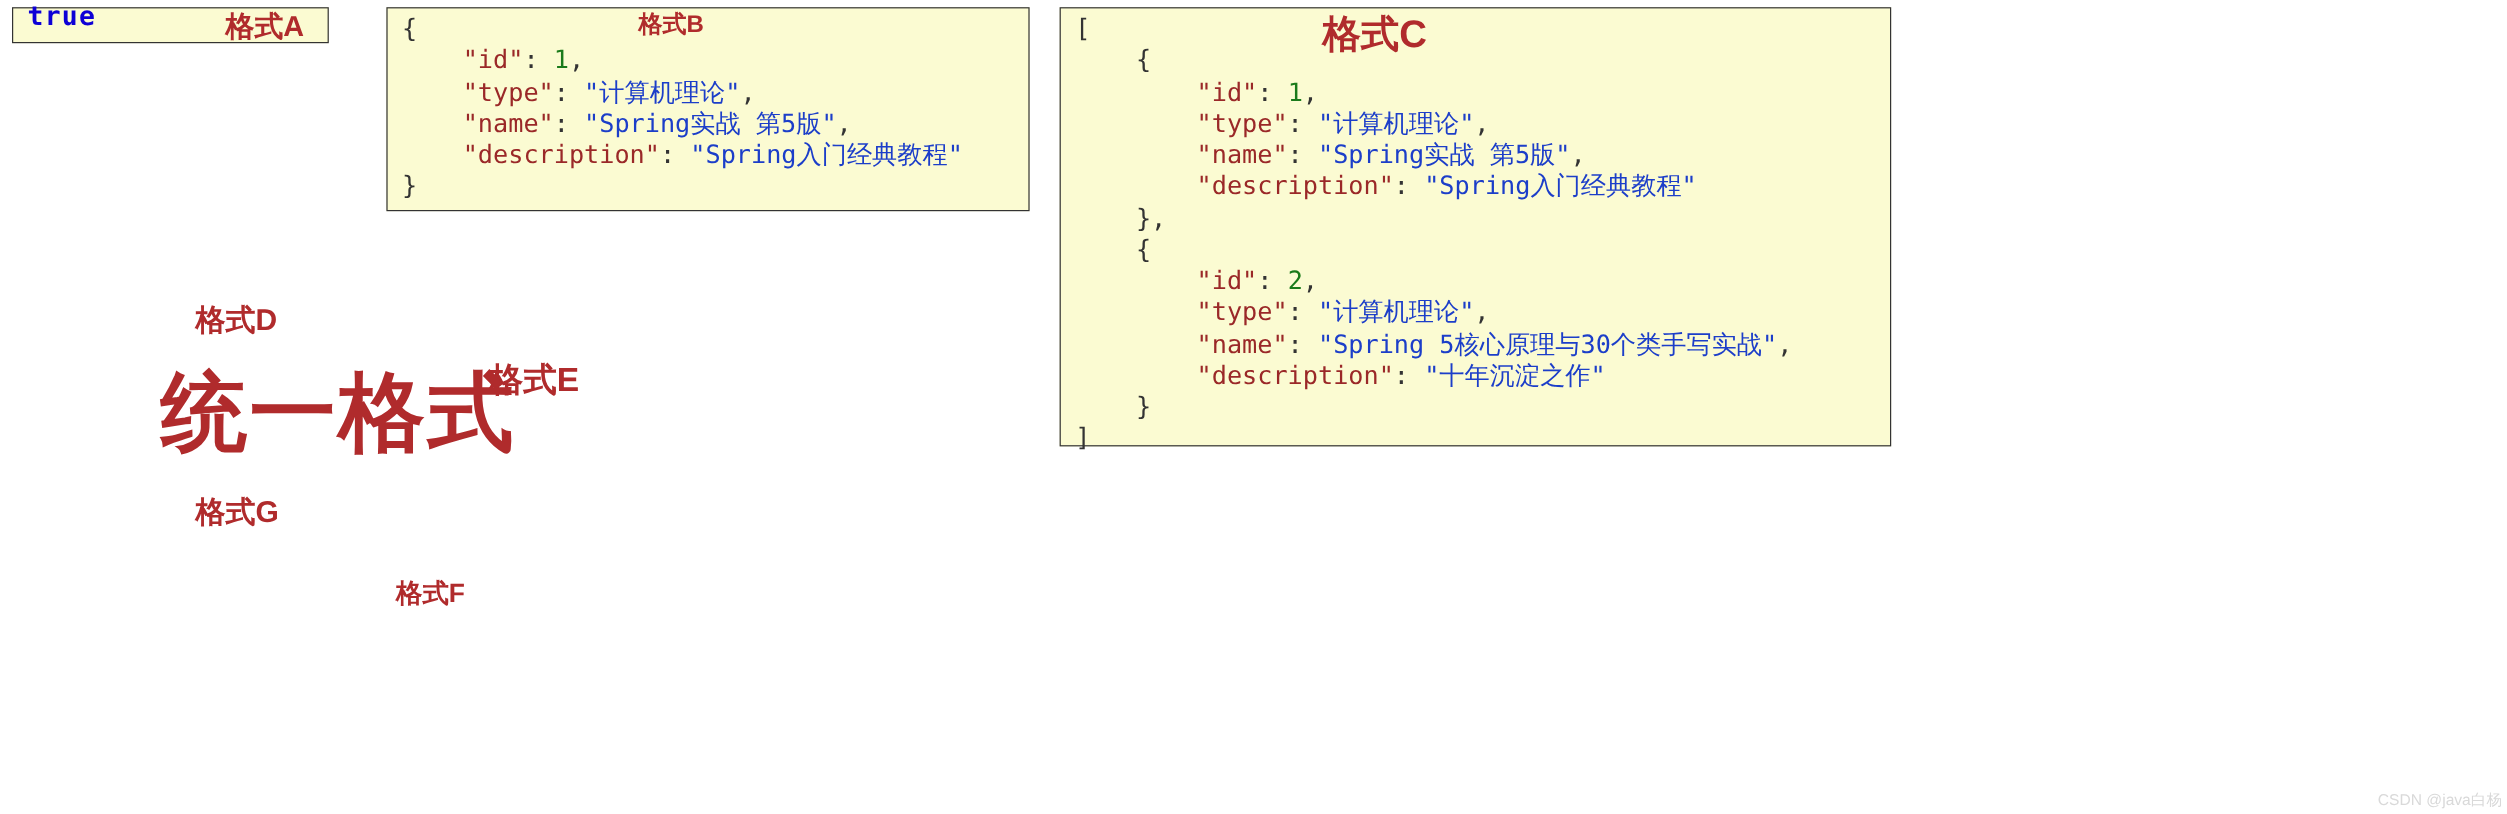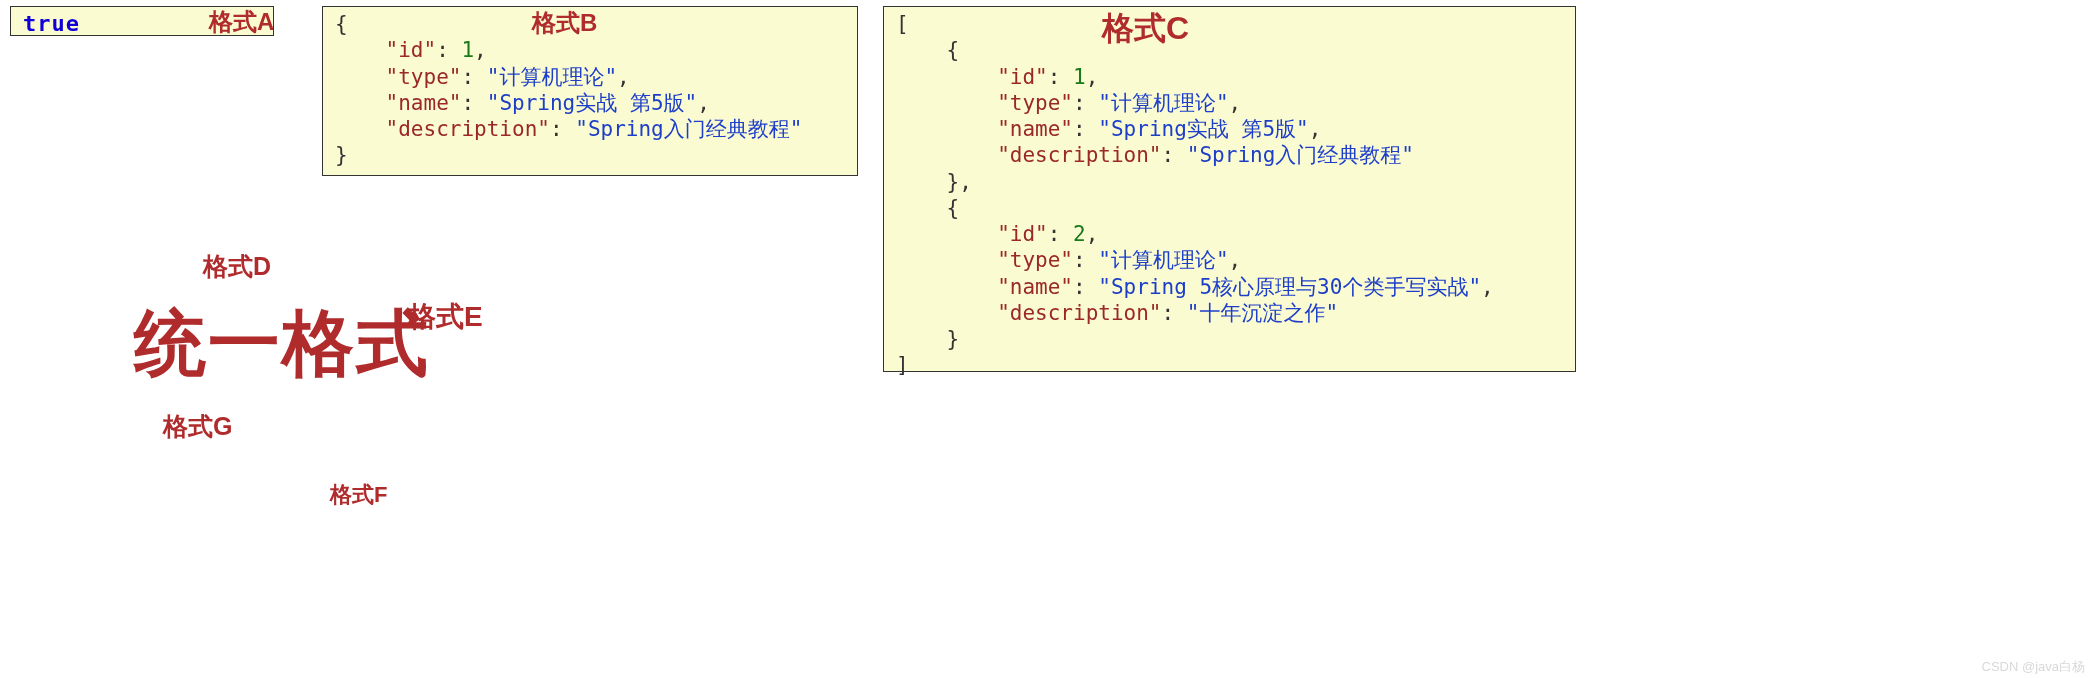--- a/index.html
+++ b/index.html
@@ -15,44 +15,44 @@
       background: #fbfbd2;
       border: 1px solid #333;
       padding: 4px 12px 8px 12px;
     }
     .box-a {
       left: 10px;
       top: 6px;
       width: 264px;
       height: 30px;
       display: flex;
-      align-items: flex-start;
+      align-items: flex-end;
     }
     .box-b {
       left: 322px;
       top: 6px;
       width: 536px;
       height: 170px;
     }
     .box-c {
       left: 883px;
       top: 6px;
       width: 693px;
       height: 366px;
     }
     .label-tag {
       position: absolute;
       font-family: "Microsoft YaHei", sans-serif;
       font-weight: bold;
       color: #b02b2c;
     }
-    .label-a { left: 188px; top: 6px; font-size: 24px; margin-left: 21px; }
-    .label-b { left: 532px; top: 7px; font-size: 24px; }
+    .label-a { left: 188px; top: 6px; font-size: 24px; }
+    .label-b { left: 532px; top: 7px; font-size: 20px; }
     .label-c { left: 1102px; top: 7px; font-size: 32px; }
-    .label-d { left: 163px; top: 250px; font-size: 25px; margin-left: 40px; }
+    .label-d { left: 163px; top: 250px; font-size: 25px; }
     .label-e { left: 408px; top: 298px; font-size: 28px; }
     .label-g { left: 163px; top: 410px; font-size: 25px; }
     .label-f { left: 330px; top: 480px; font-size: 22px; }
     .label-unified {
       position: absolute;
       left: 134px;
       top: 296px;
       font-family: "Microsoft YaHei", sans-serif;
       font-weight: bold;
       color: #b02b2c;

